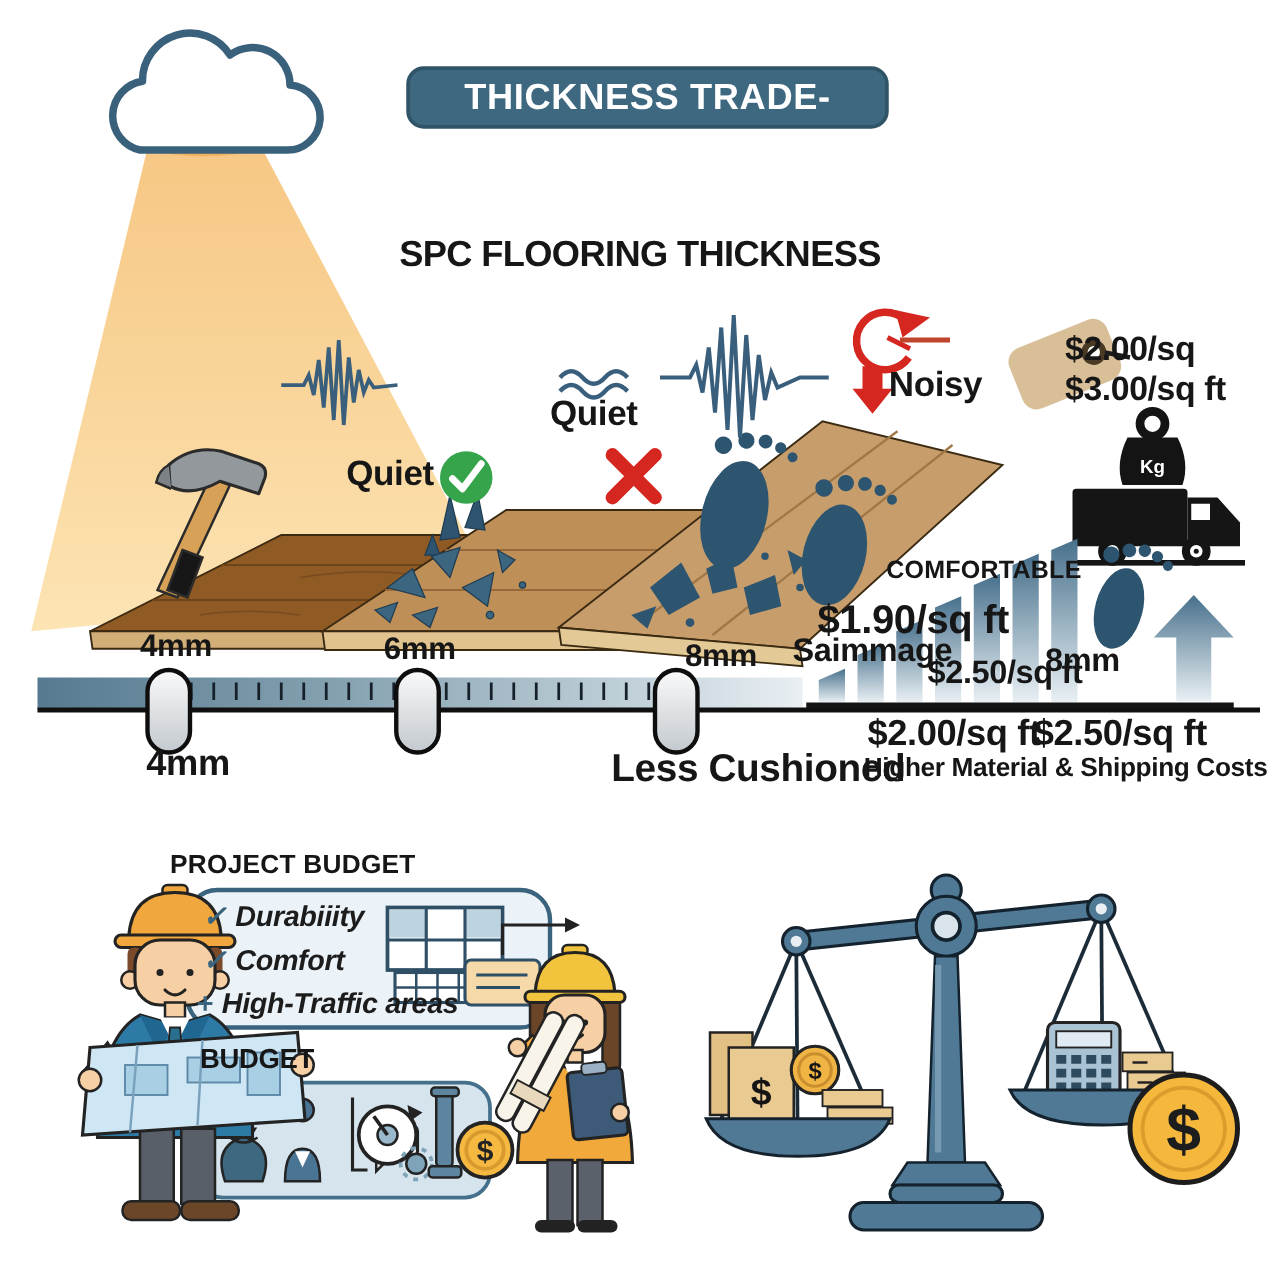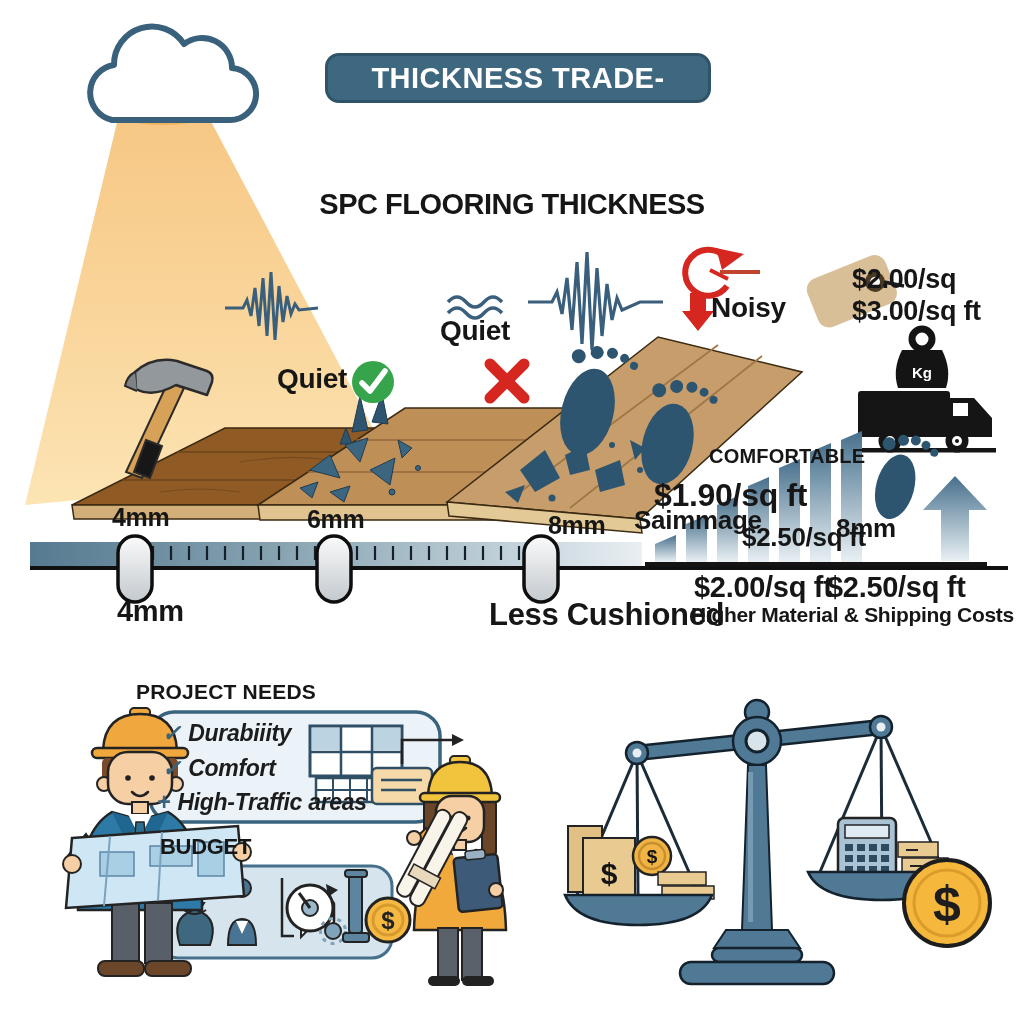--- a/index.html
+++ b/index.html
@@ -429,21 +429,21 @@
 <div class="t" style="left:742px;top:522px;font-size:26px;">$2.50/sq ft</div>
 <div class="t" style="left:836px;top:513px;font-size:26px;">8mm</div>
 
 <div class="t" style="left:694px;top:571px;font-size:29px;">$2.00/sq ft</div>
 <div class="t" style="left:827px;top:571px;font-size:29px;">$2.50/sq ft</div>
 <div class="t" style="left:691px;top:603px;font-size:21px;">Higher Material &amp; Shipping Costs</div>
 
 <div class="t" style="left:117px;top:595px;font-size:29px;">4mm</div>
 <div class="t" style="left:489px;top:597px;font-size:31px;">Less Cushioned</div>
 
-<div class="t" style="left:136px;top:680px;font-size:21px;letter-spacing:0.2px;">PROJECT NEEDS</div>
+<div class="t" style="left:136px;top:680px;font-size:21px;letter-spacing:0.2px;">PROJECT BUDGET</div>
 
 <div class="row" style="left:162px;top:720px;">
   <span class="bullet">✓</span><span class="txt">Durabiiity</span>
 </div>
 <div class="row" style="left:162px;top:755px;">
   <span class="bullet">✓</span><span class="txt">Comfort</span>
 </div>
 <div class="row" style="left:157px;top:789px;">
   <span class="bullet">+</span><span class="txt">High-Traffic areas</span>
 </div>

